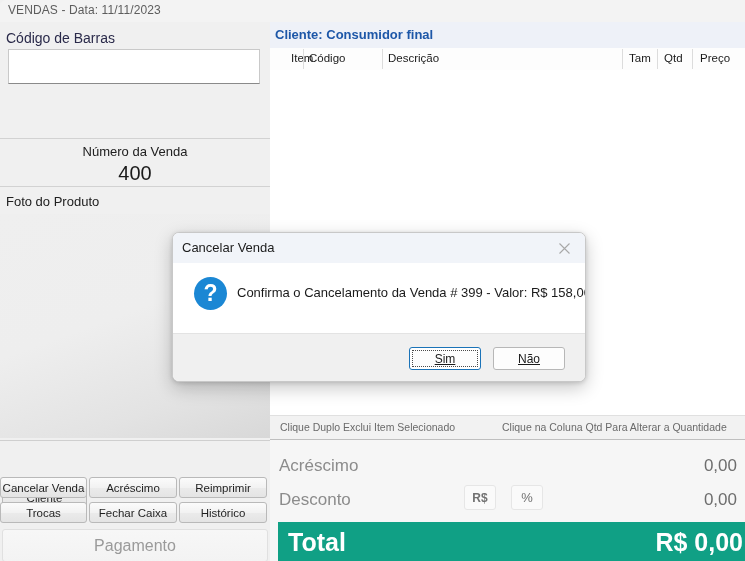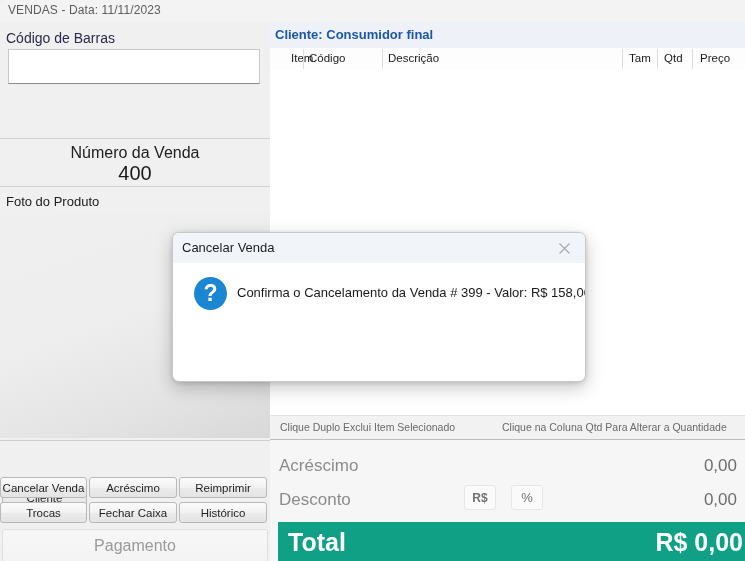--- a/index.html
+++ b/index.html
@@ -85,21 +85,21 @@
     height: 1px;
     background: #d2d2d2;
   }
   #hr-1 { top: 116px; }
   #hr-2 { top: 164px; }
   #venda-label {
     position: absolute;
     left: 0; top: 122px;
     width: 270px;
     text-align: center;
-    font-size: 16px;
+    font-size: 13px;
     color: #202020;
   }
   #venda-number {
     position: absolute;
     left: 0; top: 140px;
     width: 270px;
     text-align: center;
     font-size: 20px;
     color: #1a1a1a;
   }
@@ -463,15 +463,24 @@
       <div id="dlg-close">
         <svg width="13" height="13" viewBox="0 0 13 13">
           <path d="M1.5 1.5 L11.5 11.5 M11.5 1.5 L1.5 11.5" stroke="#a8a8a8" stroke-width="1.1" fill="none"></path>
         </svg>
       </div>
     </div>
     <div id="dlg-body">
       <div id="dlg-icon">?</div>
       <div id="dlg-message">Confirma o Cancelamento da Venda #  399   - Valor: R$ 158,00 ?</div>
     </div>
+    <div id="dlg-footer">
+      <button class="dlgbtn" id="dlg-sim">
+        <span class="accel">Sim</span>
+        <span class="focusring"></span>
+      </button>
+      <button class="dlgbtn" id="dlg-nao">
+        <span class="accel">Não</span>
+      </button>
+    </div>
   </div>
 
 </div>
 
 </body></html>

